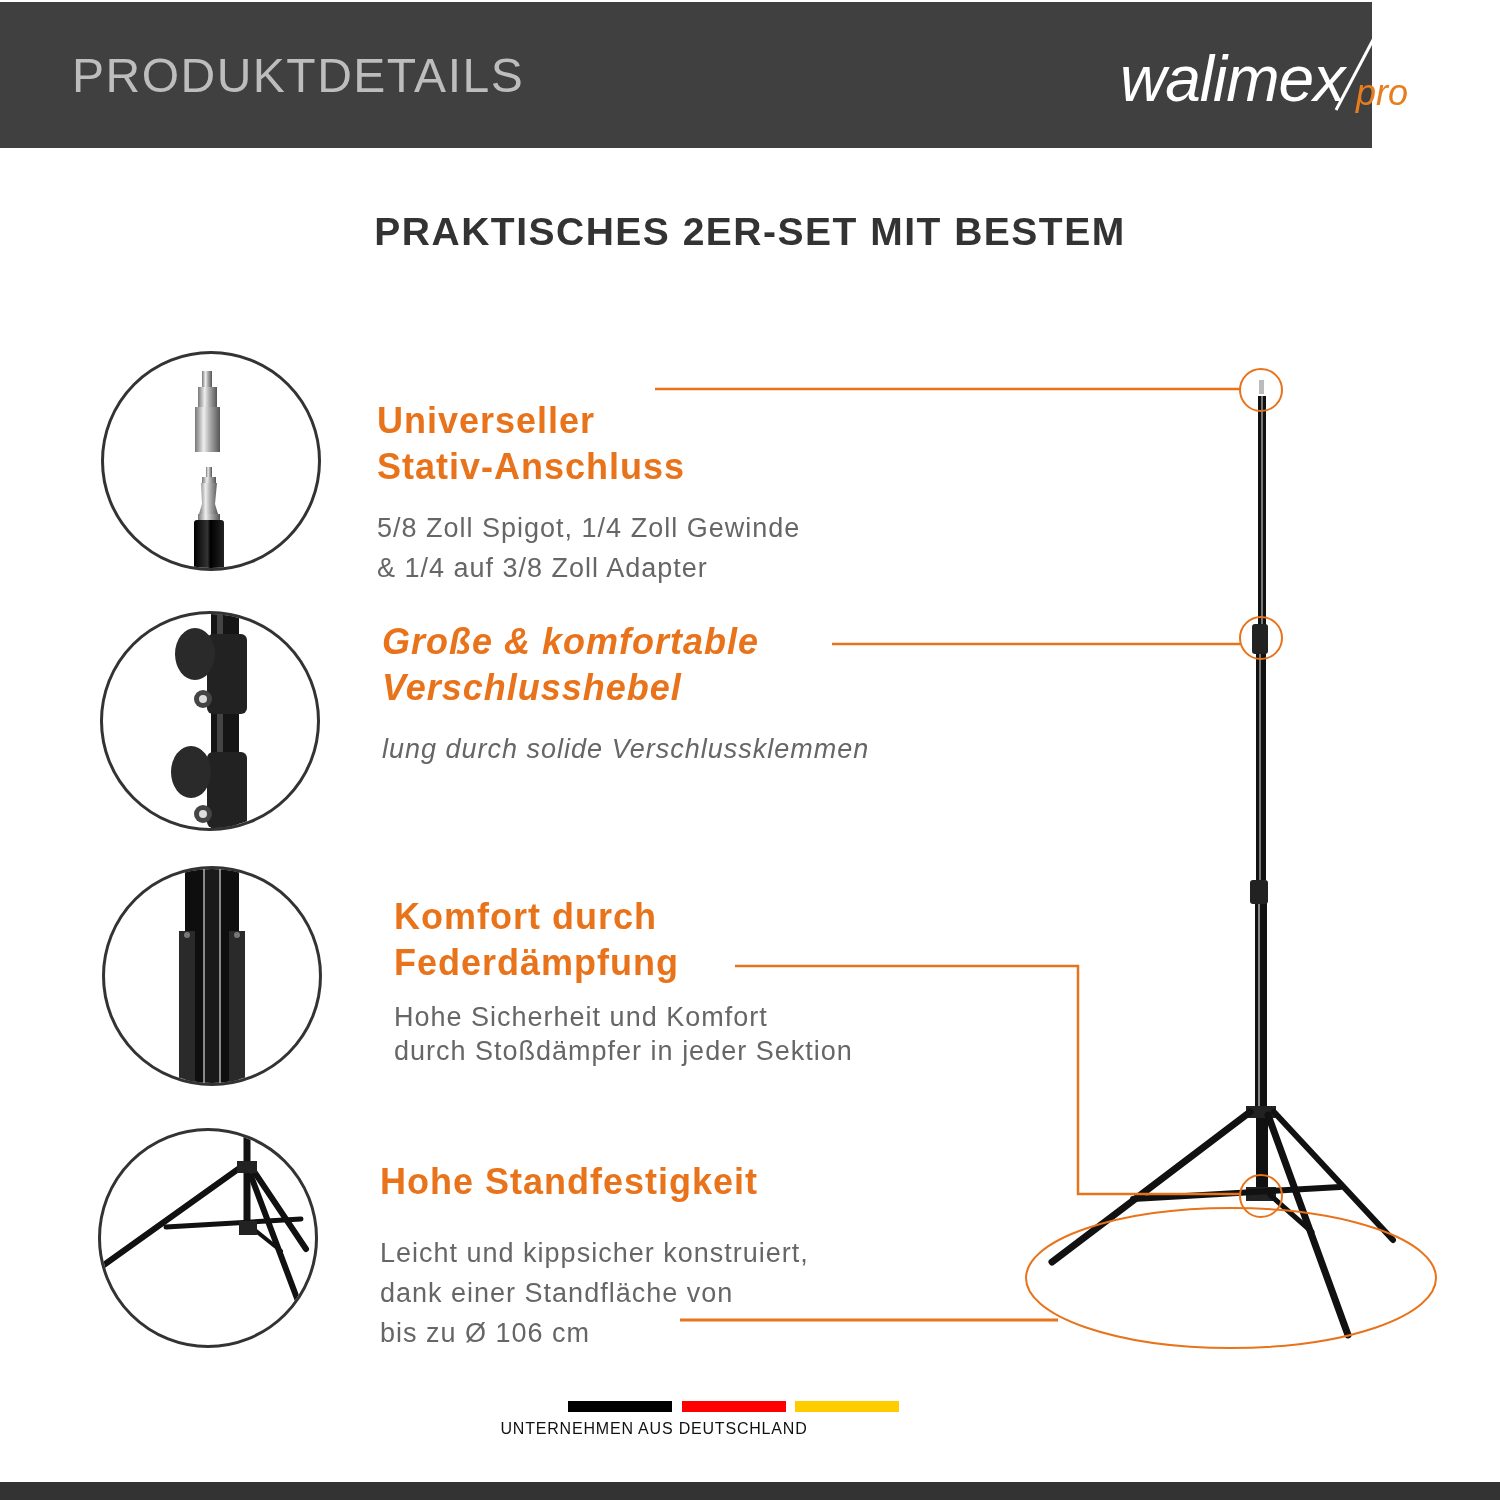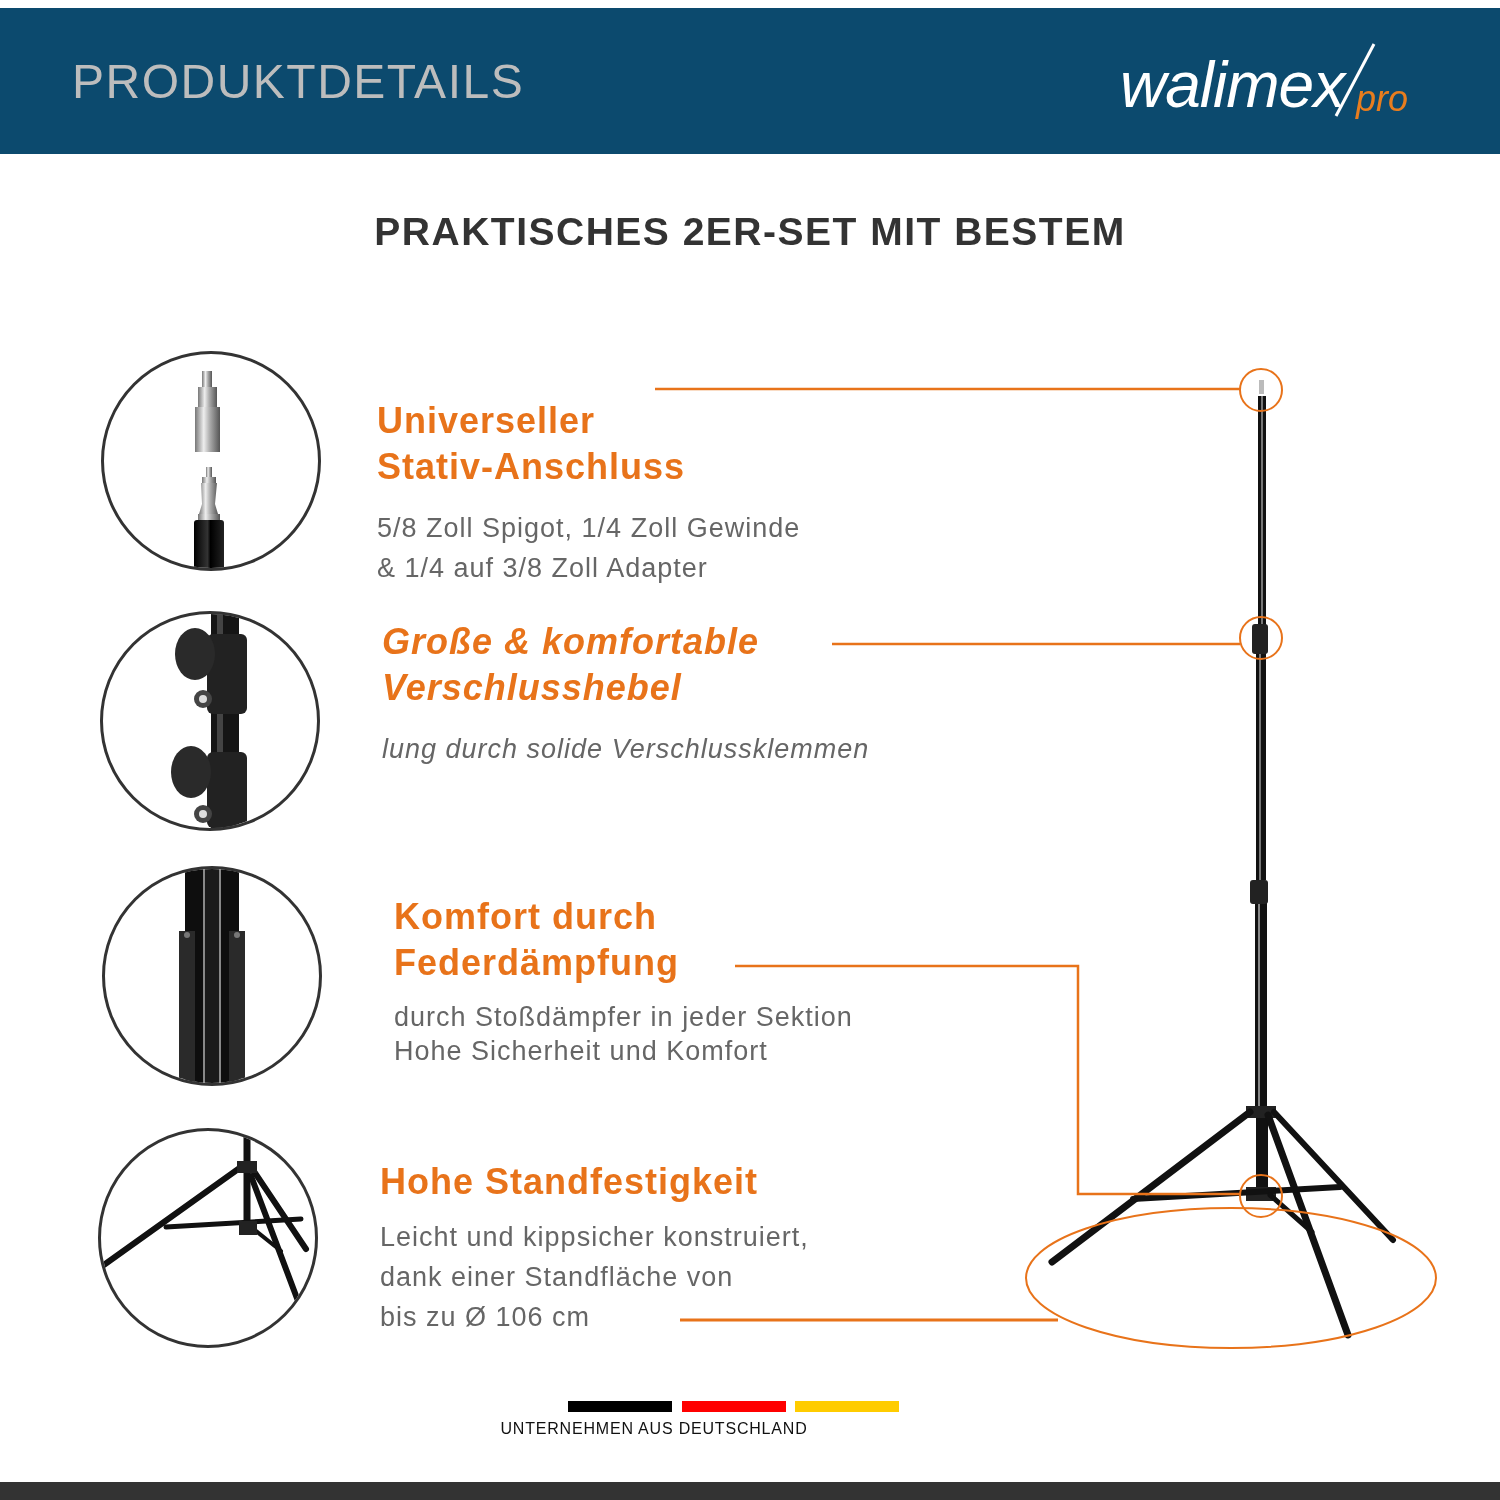--- a/index.html
+++ b/index.html
@@ -2,22 +2,22 @@
 <html><head>
 <meta charset="utf-8">
 <style>
   html, body { margin: 0; padding: 0; }
   body {
     width: 1500px; height: 1500px; position: relative; overflow: hidden;
     background: #ffffff;
     font-family: "Liberation Sans", sans-serif;
   }
   .header {
-    position: absolute; left: 0; top: 8px; width: 1500px; height: 146px;
-    background: #0c4a6e;
+    position: absolute; left: 0; top: 2px; width: 1372px; height: 146px;
+    background: #404040;
   }
   .header-title {
     position: absolute; left: 72px; top: 46px;
     font-size: 48px; color: #bdbdbd; letter-spacing: 1.5px;
     font-weight: normal;
   }
   .logo {
     position: absolute; left: 1120px; top: 30px; width: 320px; height: 90px;
   }
   .logo-walimex {
@@ -173,30 +173,30 @@
     <div>lung durch solide Verschlussklemmen</div>
   </div>
 </div>
 
 <div class="feature" style="left:394px; top:894px;">
   <div class="feature-title">
     <div>Komfort durch</div>
     <div>Federdämpfung</div>
   </div>
   <div class="feature-desc" style="line-height:34px; margin-top:14px;">
+    <div>Hohe Sicherheit und Komfort</div>
     <div>durch Stoßdämpfer in jeder Sektion</div>
-    <div>Hohe Sicherheit und Komfort</div>
   </div>
 </div>
 
 <div class="feature" style="left:380px; top:1159px;">
   <div class="feature-title">
     <div>Hohe Standfestigkeit</div>
   </div>
-  <div class="feature-desc" style="margin-top:12px;">
+  <div class="feature-desc" style="margin-top:28px;">
     <div>Leicht und kippsicher konstruiert,</div>
     <div>dank einer Standfläche von</div>
     <div>bis zu Ø 106 cm</div>
   </div>
 </div>
 
 <svg class="overlay" width="1500" height="1500">
 
   <g>
     <rect x="1258" y="396" width="8" height="230" fill="#111"></rect>

